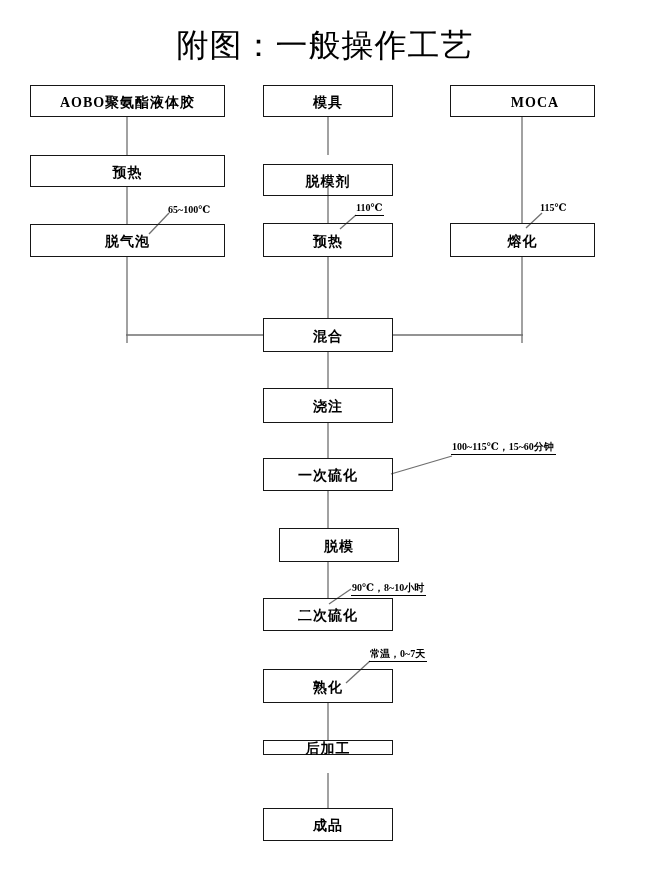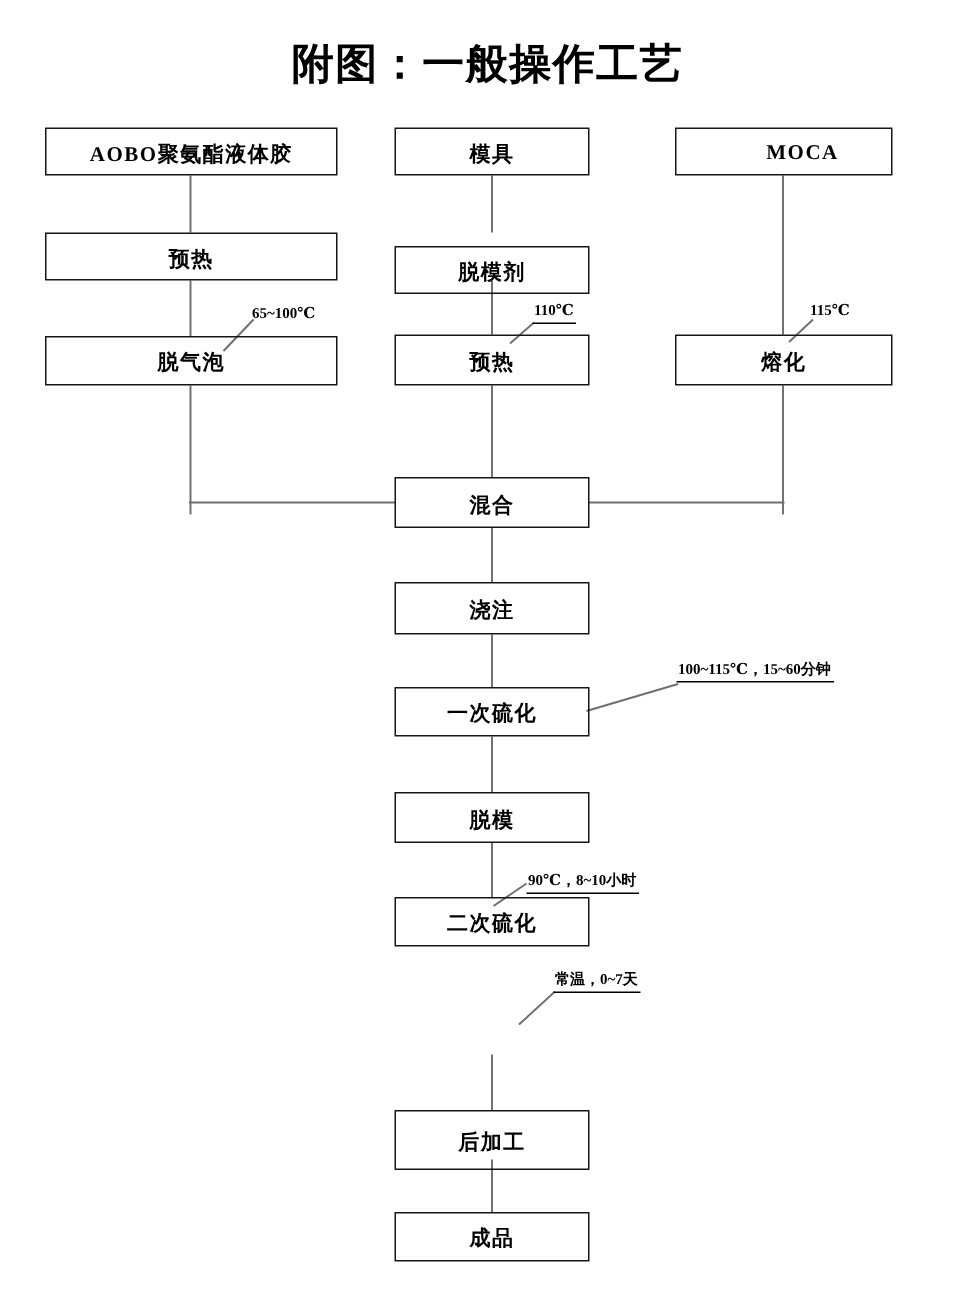--- a/index.html
+++ b/index.html
@@ -3,21 +3,21 @@
 <meta charset="utf-8">
 <style>
   html,body{margin:0;padding:0;background:#fff;}
   .page{
     position:relative;width:650px;height:869px;background:var(--bg,#ffffff);
     font-family:"Liberation Serif","DejaVu Serif",serif;color:var(--text,#000000);
     overflow:hidden;
   }
   .title{
     position:absolute;top:24px;left:22px;width:606px;text-align:center;
-    font-size:28px;font-weight:bold;letter-spacing:1px;
+    font-size:32px;font-weight:normal;letter-spacing:1px;
   }
   svg.wires{position:absolute;left:0;top:0;width:650px;height:869px;}
   .ln{stroke:var(--line,#6f6f6f);stroke-width:1.3;fill:none;}
   .node{
     position:absolute;border:1.5px solid var(--border,#161616);
     background:transparent;box-sizing:border-box;
     display:flex;align-items:center;justify-content:center;
     font-size:14px;font-weight:bold;padding-top:3px;letter-spacing:1px;
   }
   .ann{
@@ -92,27 +92,30 @@
 
   <div class="node" style="left:263px;top:388px;width:130px;height:35px;">
     <span>浇注</span>
   </div>
   <div class="node" style="left:263px;top:318px;width:130px;height:34px;">
     <span>混合</span>
   </div>
   <div class="node" style="left:263px;top:458px;width:130px;height:33px;">
     <span>一次硫化</span>
   </div>
-  <div class="node" style="left:263px;top:528px;width:130px;height:34px;">
+  <div class="node" style="left:279px;top:528px;width:120px;height:34px;">
     <span>脱模</span>
   </div>
   <div class="node" style="left:263px;top:598px;width:130px;height:33px;">
     <span>二次硫化</span>
   </div>
-  <div class="node" style="left:263px;top:740px;width:130px;height:40px;">
+  <div class="node" style="left:263px;top:669px;width:130px;height:34px;">
+    <span>熟化</span>
+  </div>
+  <div class="node" style="left:263px;top:740px;width:130px;height:15px;">
     <span>后加工</span>
   </div>
   <div class="node" style="left:263px;top:808px;width:130px;height:33px;">
     <span>成品</span>
   </div>
 
   <div class="ann" style="left:168px;top:204px;">
     <span>65~100℃</span>
   </div>
   <div class="ann" style="left:355px;top:202px;">

